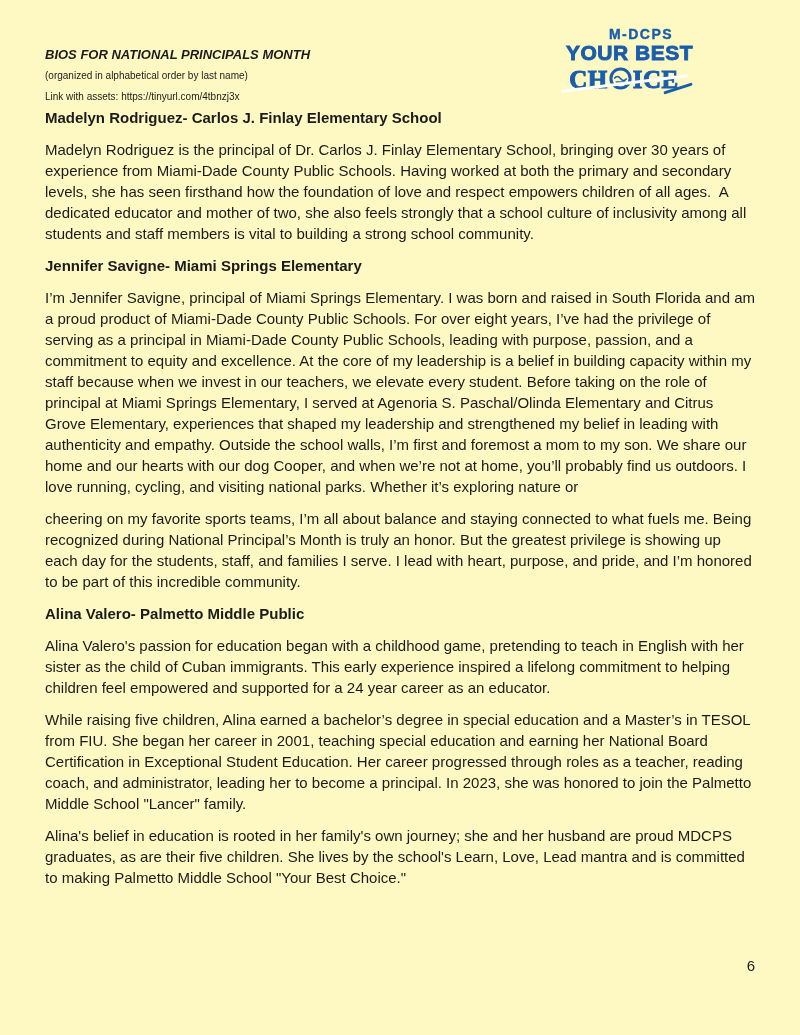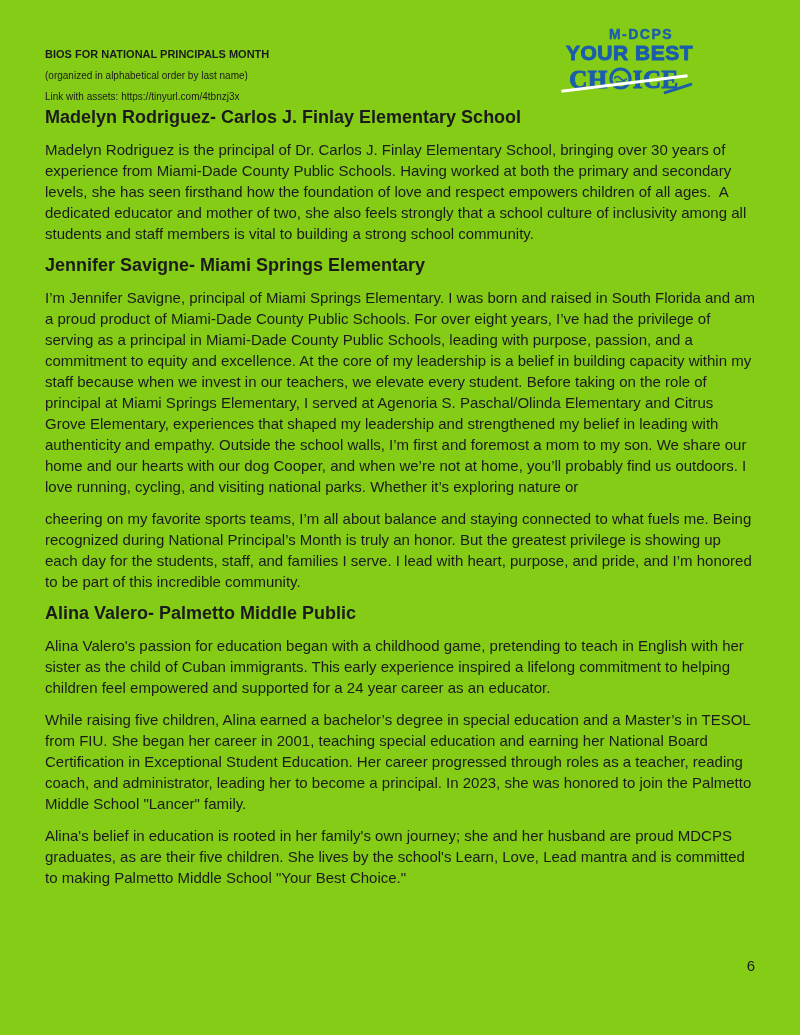--- a/index.html
+++ b/index.html
@@ -1,39 +1,39 @@
 <!DOCTYPE html>
 <html style="--logo-blue: #1a5dad;"><head>
 <meta charset="utf-8">
 <style>
   * { margin: 0; padding: 0; box-sizing: border-box; }
   html, body { background: #ffffff; }
   .page {
     position: relative;
     width: 800px;
     height: 1035px;
-    background: #84cc16;
+    background: #fef9c3;
     font-family: "Liberation Sans", sans-serif;
     color: #1b1b1b;
     overflow: hidden;
   }
   .content-col {
     position: absolute;
     left: 45px;
     top: 44px;
     width: 711px;
     font-size: 15px;
     line-height: 21px;
   }
   .doc-header { margin: 0 0 0 0; }
-  .doc-title { font-weight: bold; font-size: 11px; line-height: 21px; }
+  .doc-title { font-weight: bold; font-size: 13px; line-height: 21px; font-style: italic; }
   .doc-sub { font-size: 10px; line-height: 21px; }
   .doc-body p.para { margin: 0 0 11px 0; white-space: pre-wrap; }
   .doc-body h2.heading {
-    font-size: 18px;
+    font-size: 15px;
     line-height: 21px;
     font-weight: bold;
     margin: 0 0 11px 0;
   }
   
   .logo {
     position: absolute;
     top: 27px;
     right: 106px;
     width: 140px;

